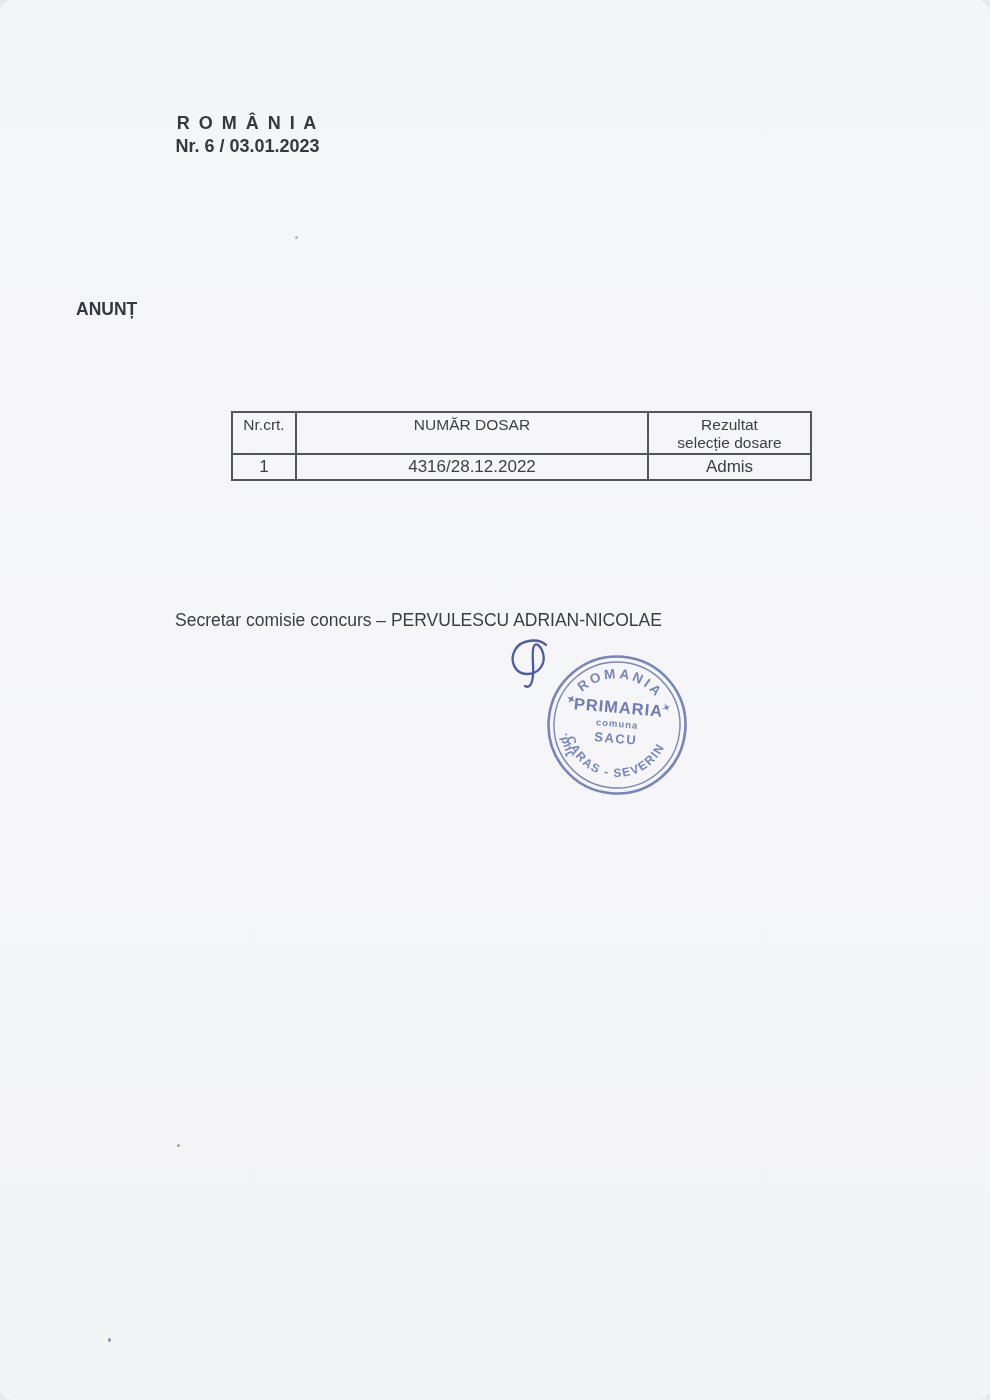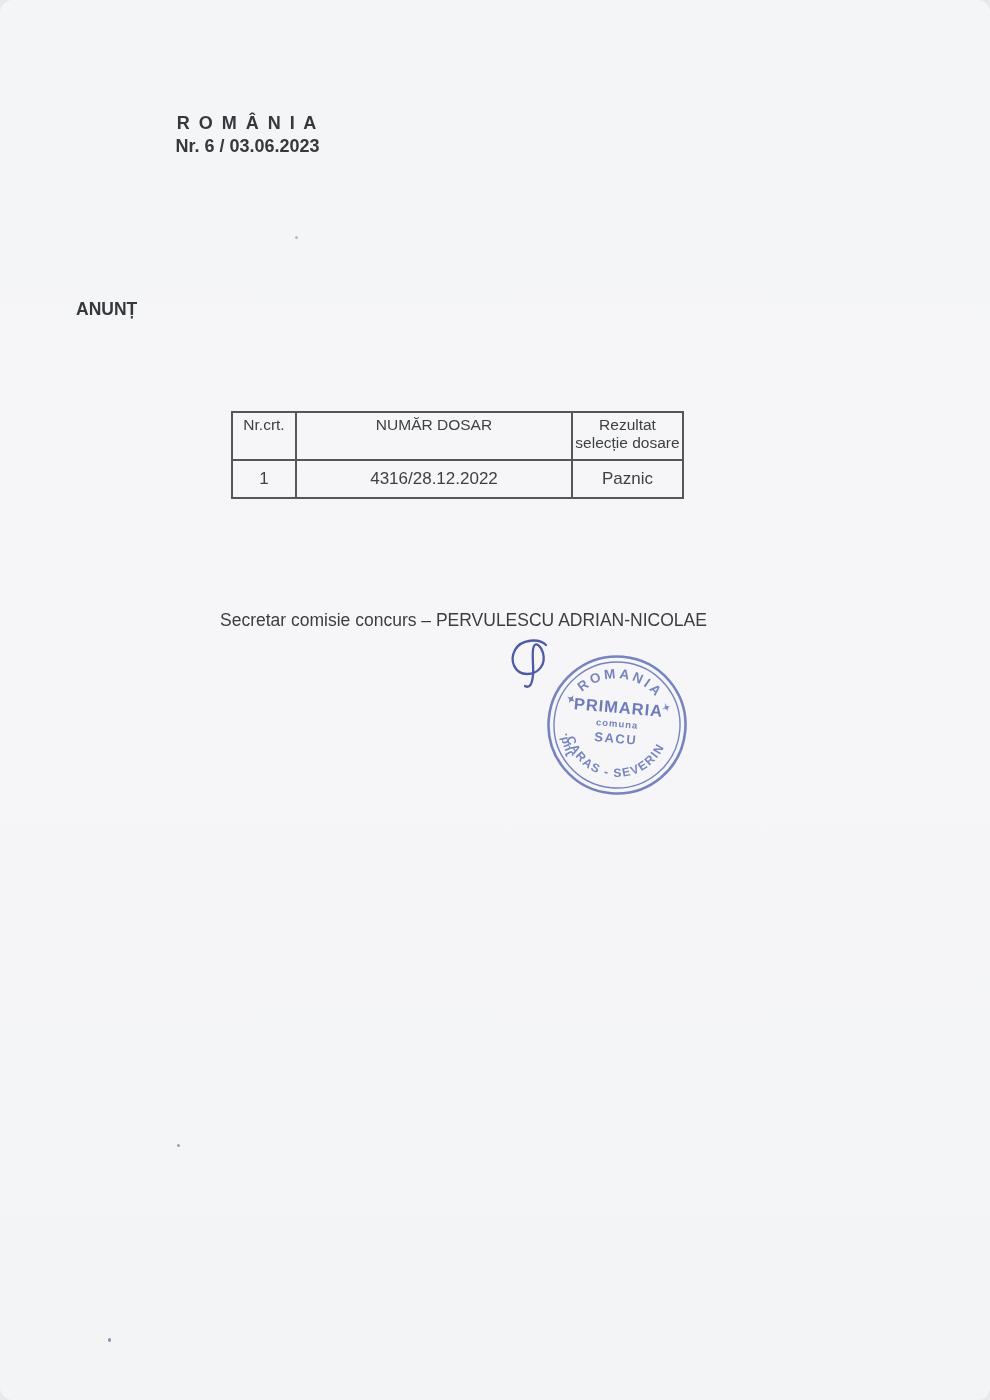--- a/index.html
+++ b/index.html
@@ -52,38 +52,37 @@
     top: 411px;
     border-collapse: collapse;
     table-layout: fixed;
     font-size: 17px;
     color: #3c3f44;
   }
   table.results th, table.results td {
     border: 2px solid #53565b;
     text-align: center;
     font-weight: normal;
-    padding: 8px 2px;
+    padding: 2px 2px;
   }
   table.results th { vertical-align: top; padding-top: 3px; font-size: 15.5px; line-height: 17.5px; }
   table.results td { height: 23px; vertical-align: middle; }
   th.c1 { width: 64px; }
-  th.c2 { width: 276px; }
-  th.c3 { width: 111px; }
+  th.c2 { width: 352px; }
+  th.c3 { width: 163px; }
   tr.hdr th { height: 37px; }
 
   
   .secretar {
     position: absolute;
     left: 175px;
     top: 610px;
     font-size: 17.5px;
     color: #3a3d42;
     white-space: pre;
-    margin-left: 45px;
   }
 
   
   .stamp-svg {
     position: absolute;
     left: 522px;
     top: 630px;
     filter: blur(0.3px);
   }
   .stamp-svg text {
@@ -107,41 +106,41 @@
   .speck.s2 { left: 177px; top: 1144px; width: 3px; height: 3px; background: #a59cb8; }
   .speck.s3 { left: 108px; top: 1338px; width: 3px; height: 4px; background: #938ab0; }
 </style>
 </head>
 <body>
 
 <div class="page">
 
   <div class="header-block">
     <div class="country">R O M Â N I A</div>
-    <div>Nr. 6 / 03.06.2023</div>
+    <div>Nr. 6 / 03.01.2023</div>
   </div>
 
   <div class="title-block">
     <div>ANUNȚ</div>
   </div>
 
   <table class="results">
     <tbody>
       <tr class="hdr">
         <th class="c1">Nr.crt.</th>
         <th class="c2">NUMĂR DOSAR</th>
         <th class="c3">
           <div>Rezultat</div>
           <div>selecție dosare</div>
         </th>
       </tr>
       <tr>
         <td>1</td>
         <td>4316/28.12.2022</td>
-        <td>Paznic</td>
+        <td>Admis</td>
       </tr>
     </tbody>
   </table>
 
   <div class="secretar">Secretar comisie concurs – PERVULESCU ADRIAN-NICOLAE</div>
 
   <svg class="signature-svg" width="54" height="60" viewBox="0 0 54 60">
     <path d="M 40 9 C 33 2 15 3 9 14 C 3 25 9 38 21 38 C 33 38 40 28 37 17 C 35 10 30 6 28 10 C 25 15 28 30 27 39 C 26.3 47 24 53 19 50" fill="none" stroke="#4d5ba6" stroke-width="2.3" stroke-linecap="round" stroke-linejoin="round"></path>
   </svg>
 

